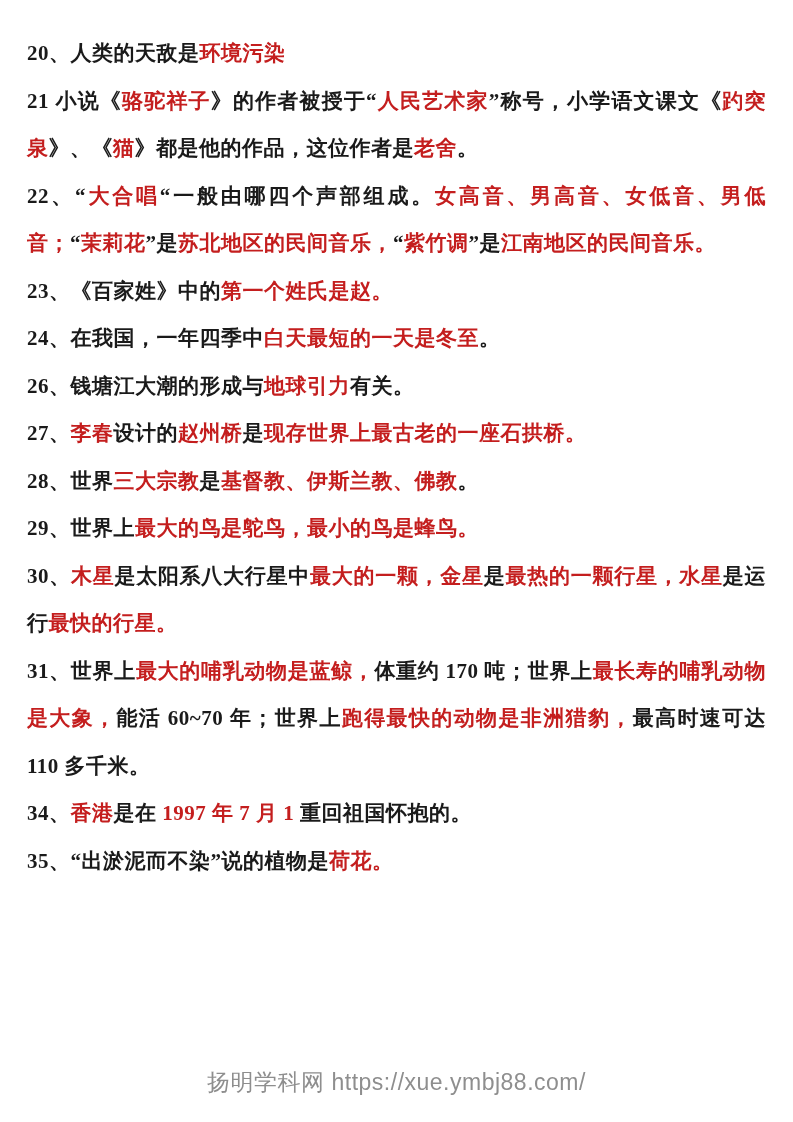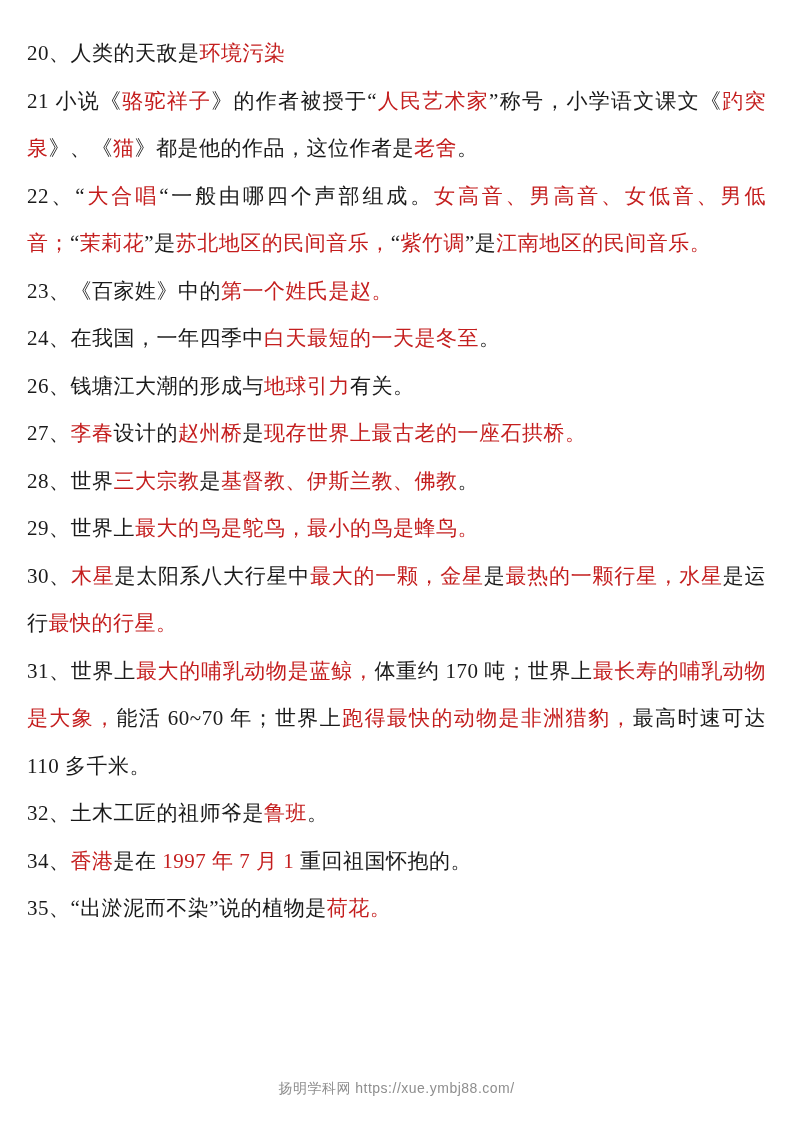--- a/index.html
+++ b/index.html
@@ -20,50 +20,50 @@
     left: 27px;
     right: 27px;
   }
   .quiz-item {
     margin: 0;
     font-size: 21px;
     line-height: 47.5px;
     color: var(--ink, #1a1a1a);
     text-align: justify;
     letter-spacing: 0.5px;
+    font-weight: bold;
   }
   .seg { color: var(--ink, #1a1a1a); }
   .seg.red { color: var(--red, #c41e1e); }
   .footer {
     position: absolute;
     left: 0;
     right: 0;
     bottom: 24px;
     text-align: center;
     font-family: "Liberation Sans", "DejaVu Sans", sans-serif;
-    font-size: 14px;
+    font-size: 23px;
     color: var(--footer, #8e8e8e);
     letter-spacing: 0.5px;
   }
 </style>
 </head>
 <body style="background: rgb(255, 255, 255);">
 
 <div class="content">
     <p class="quiz-item"><span class="seg">20、人类的天敌是</span><span class="seg red">环境污染</span></p>
     <p class="quiz-item"><span class="seg">21 小说《</span><span class="seg red">骆驼祥子</span><span class="seg">》的作者被授于“</span><span class="seg red">人民艺术家</span><span class="seg">”称号，小学语文课文《</span><span class="seg red">趵突泉</span><span class="seg">》、《</span><span class="seg red">猫</span><span class="seg">》都是他的作品，这位作者是</span><span class="seg red">老舍</span><span class="seg">。</span></p>
     <p class="quiz-item"><span class="seg">22、“</span><span class="seg red">大合唱</span><span class="seg">“一般由哪四个声部组成。</span><span class="seg red">女高音、男高音、女低音、男低音；</span><span class="seg">“</span><span class="seg red">茉莉花</span><span class="seg">”是</span><span class="seg red">苏北地区的民间音乐，</span><span class="seg">“</span><span class="seg red">紫竹调</span><span class="seg">”是</span><span class="seg red">江南地区的民间音乐。</span></p>
     <p class="quiz-item"><span class="seg">23、《百家姓》中的</span><span class="seg red">第一个姓氏是赵。</span></p>
     <p class="quiz-item"><span class="seg">24、在我国，一年四季中</span><span class="seg red">白天最短的一天是冬至</span><span class="seg">。</span></p>
     <p class="quiz-item"><span class="seg">26、钱塘江大潮的形成与</span><span class="seg red">地球引力</span><span class="seg">有关。</span></p>
     <p class="quiz-item"><span class="seg">27、</span><span class="seg red">李春</span><span class="seg">设计的</span><span class="seg red">赵州桥</span><span class="seg">是</span><span class="seg red">现存世界上最古老的一座石拱桥。</span></p>
     <p class="quiz-item"><span class="seg">28、世界</span><span class="seg red">三大宗教</span><span class="seg">是</span><span class="seg red">基督教、伊斯兰教、佛教</span><span class="seg">。</span></p>
     <p class="quiz-item"><span class="seg">29、世界上</span><span class="seg red">最大的鸟是鸵鸟，最小的鸟是蜂鸟。</span></p>
     <p class="quiz-item"><span class="seg">30、</span><span class="seg red">木星</span><span class="seg">是太阳系八大行星中</span><span class="seg red">最大的一颗，金星</span><span class="seg">是</span><span class="seg red">最热的一颗行星，水星</span><span class="seg">是运行</span><span class="seg red">最快的行星。</span></p>
     <p class="quiz-item"><span class="seg">31、世界上</span><span class="seg red">最大的哺乳动物是蓝鲸，</span><span class="seg">体重约 170 吨；世界上</span><span class="seg red">最长寿的哺乳动物是大象，</span><span class="seg">能活 60~70 年；世界上</span><span class="seg red">跑得最快的动物是非洲猎豹，</span><span class="seg">最高时速可达 110 多千米。</span></p>
-    <p class="quiz-item"><span class="seg">32、土木工匠的祖师爷是</span><span class="seg red">鲁班</span><span class="seg">。</span></p>
     <p class="quiz-item"><span class="seg">34、</span><span class="seg red">香港</span><span class="seg">是在 </span><span class="seg red">1997 年 7 月 1 </span><span class="seg">重回祖国怀抱的。</span></p>
     <p class="quiz-item"><span class="seg">35、“出淤泥而不染”说的植物是</span><span class="seg red">荷花。</span></p>
   </div>
 
 <div class="footer">
   <span>扬明学科网 https://xue.ymbj88.com/</span>
 </div>
 
 </body></html>

